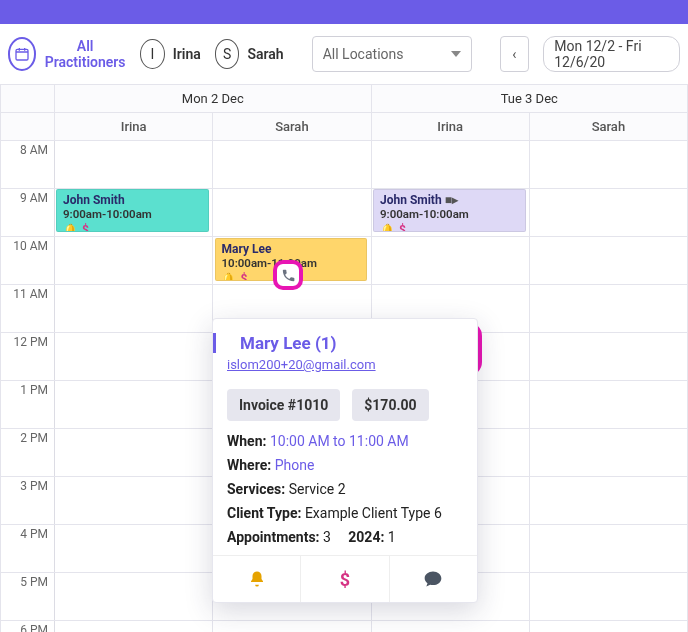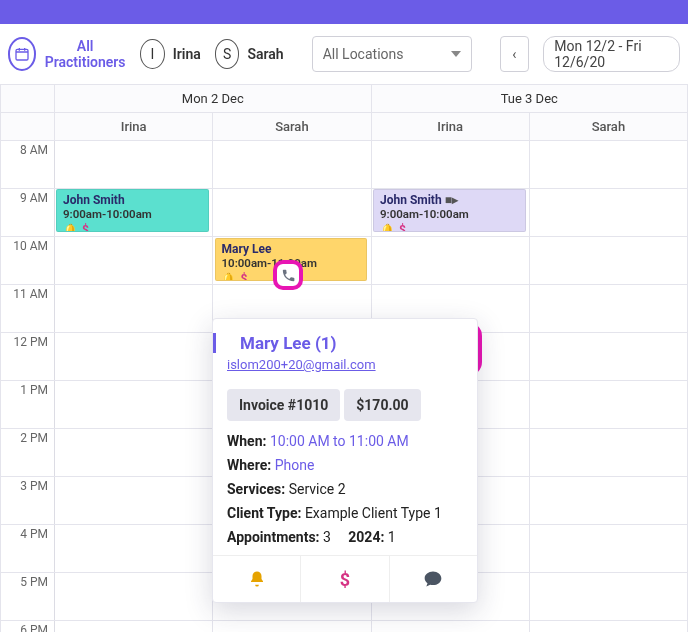--- a/index.html
+++ b/index.html
@@ -71,21 +71,21 @@
   .phone-glyph { color:#6b7280; }
 
   .popover {
     position:absolute; width:266px; background:#fff; border:1px solid #e6e6ee;
     border-radius:4px; box-shadow:0 8px 28px rgba(40,40,80,.18); z-index:50;
     padding:14px 14px 0 14px;
   }
   .popover h3 { font-size:17px; font-weight:700; border-left:3px solid #6b5ce7; padding-left:24px; margin-left:-14px; }
   .popover h3 a { color:#6b5ce7; text-decoration:none; }
   .email { font-size:13px; color:#6b5ce7; margin:4px 0 17px 0; display:block; }
-  .chips { display:flex; gap:4px; margin-bottom:12px; }
+  .chips { display:flex; gap:12px; margin-bottom:12px; }
   .chip { background:#e6e6ee; color:#333; font-weight:700; font-size:14px; padding:8px 12px; border-radius:4px; cursor:pointer; }
   .row { font-size:14px; color:#222; margin:8px 0; }
   .row b { font-weight:700; }
   .row .v { color:#6b5ce7; }
   .popover-footer {
     border-top:1px solid #eee; margin:10px -14px 0 -14px; display:flex;
   }
   .popover-footer .cell {
     flex:1; display:flex; align-items:center; justify-content:center;
     height:46px; font-size:18px; border-right:1px solid #eee; cursor:pointer;
@@ -285,21 +285,21 @@
     <div class="row">
       <b>Where:</b>
       <span class="v">Phone</span>
     </div>
     <div class="row">
       <b>Services:</b>
       <span>Service 2</span>
     </div>
     <div class="row">
       <b>Client Type:</b>
-      <span>Example Client Type 1</span>
+      <span>Example Client Type 6</span>
     </div>
     <div class="row">
       <b>Appointments:</b>
       <span>3</span>
       &nbsp;&nbsp;&nbsp;
       <b>2024:</b>
       <span>1</span>
     </div>
 
     <div class="popover-footer">

